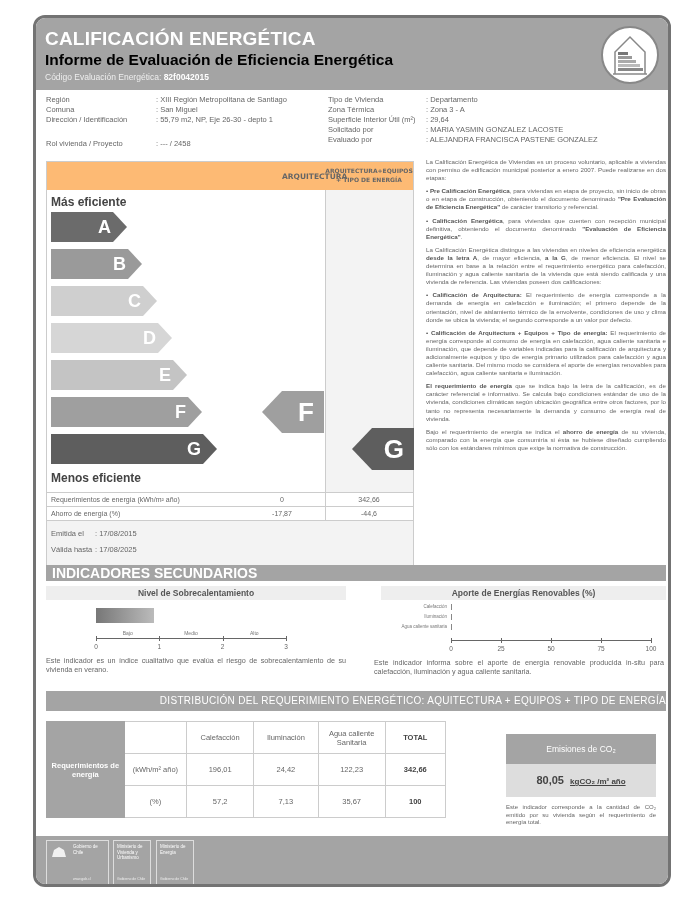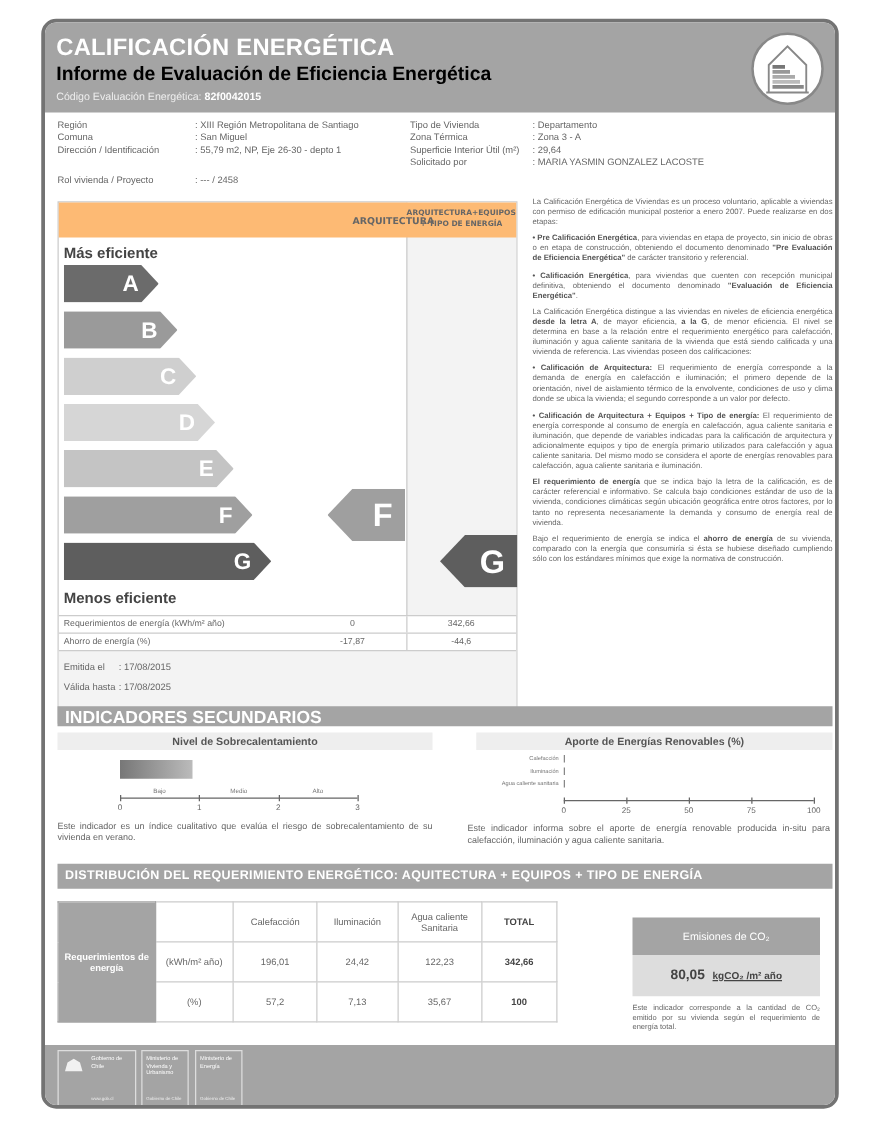--- a/index.html
+++ b/index.html
@@ -32,21 +32,21 @@
   .rt .v1 { position: absolute; left: 200px; width: 70px; top: 3px; text-align: center; }
   .rt .v2 { position: absolute; left: 278px; width: 88px; top: 3px; text-align: center; }
   .rt .sep { position: absolute; left: 278px; top: 0; width: 1px; height: 100%; background: #ccc; }
   .dates { position: absolute; left: 0; top: 368px; width: 100%; height: 50px; background: #f3f3f3; border-top: 1px solid #ccc; font-size: 7.5px; color: #666; font-family: "Liberation Sans", sans-serif; }
   
   .rtext { position: absolute; left: 390px; top: 140px; width: 240px; font-size: 6.2px; line-height: 8.1px; color: #666; text-align: justify; font-family: "Liberation Sans", sans-serif; }
   .rtext p { margin-bottom: 5px; }
   .rtext b { color: #555; }
   
   .sec { position: absolute; left: 10px; width: 620px; height: 16px; background: #a4a4a4; color: #fff; font-size: 14px; font-weight: bold; padding-left: 6px; line-height: 16px; font-family: "Liberation Sans", sans-serif; }
-  .sec2 { height: 20px; font-size: 10px; line-height: 20px; font-weight: bold; letter-spacing: 0.3px; }
+  .sec2 { height: 20px; font-size: 10px; line-height: 20px; font-weight: normal; letter-spacing: 0.3px; text-align: right; }
   .panelhd { position: absolute; height: 14px; background: #eee; color: #555; font-size: 8.5px; font-weight: bold; text-align: center; line-height: 14px; font-family: "Liberation Sans", sans-serif; }
   .small { position: absolute; font-size: 7.2px; line-height: 9px; color: #666; font-family: "Liberation Sans", sans-serif; text-align: justify; }
   .axis { position: absolute; height: 1px; background: #666; }
   .tick { position: absolute; width: 1px; height: 5px; background: #666; }
   .ticklbl { position: absolute; font-size: 6.5px; color: #666; font-family: "Liberation Sans", sans-serif; transform: translateX(-50%); }
   .zonelbl { position: absolute; font-size: 5px; color: #777; font-family: "Liberation Sans", sans-serif; transform: translateX(-50%); }
   .catlbl { position: absolute; font-size: 4.5px; color: #777; text-align: right; width: 70px; font-family: "Liberation Sans", sans-serif; }
   
   .dist { position: absolute; left: 10px; top: 703px; width: 400px; border-collapse: collapse; font-family: "Liberation Sans", sans-serif; font-size: 7.5px; color: #666; }
   .dist td { border: 1px solid #ccc; text-align: center; height: 32px; }
@@ -114,20 +114,24 @@
         <span class="lbl" style="width:98px">Zona Térmica</span>
         <span>: Zona 3 - A</span>
       </div>
     <div class="row">
         <span class="lbl" style="width:98px">Superficie Interior Útil (m²)</span>
         <span>: 29,64</span>
       </div>
     <div class="row">
         <span class="lbl" style="width:98px">Solicitado por</span>
         <span>: MARIA YASMIN GONZALEZ LACOSTE</span>
+      </div>
+    <div class="row">
+        <span class="lbl" style="width:98px">Evaluado por</span>
+        <span>: ALEJANDRA FRANCISCA PASTENE GONZALEZ</span>
       </div>
   </div>
 
   <div class="rating">
     <div class="col2"></div>
     <div class="hd">
       <div class="c1">ARQUITECTURA</div>
       <div class="c2">
         <div>ARQUITECTURA+EQUIPOS</div>
         <div>+ TIPO DE ENERGÍA</div>

